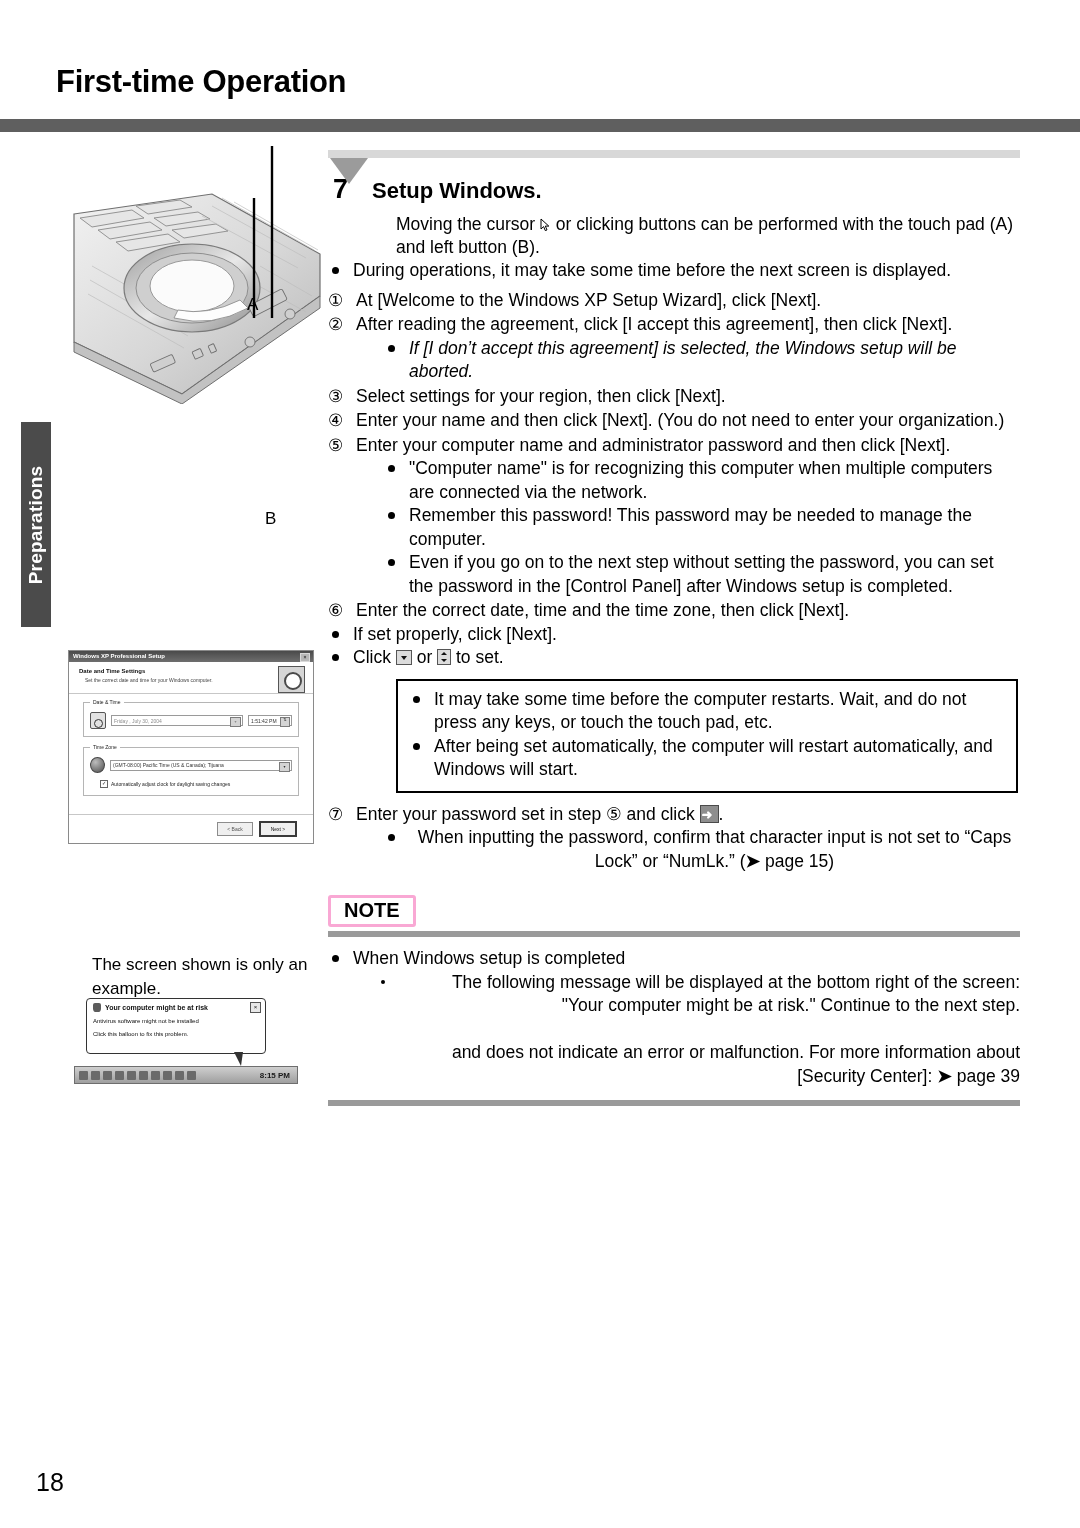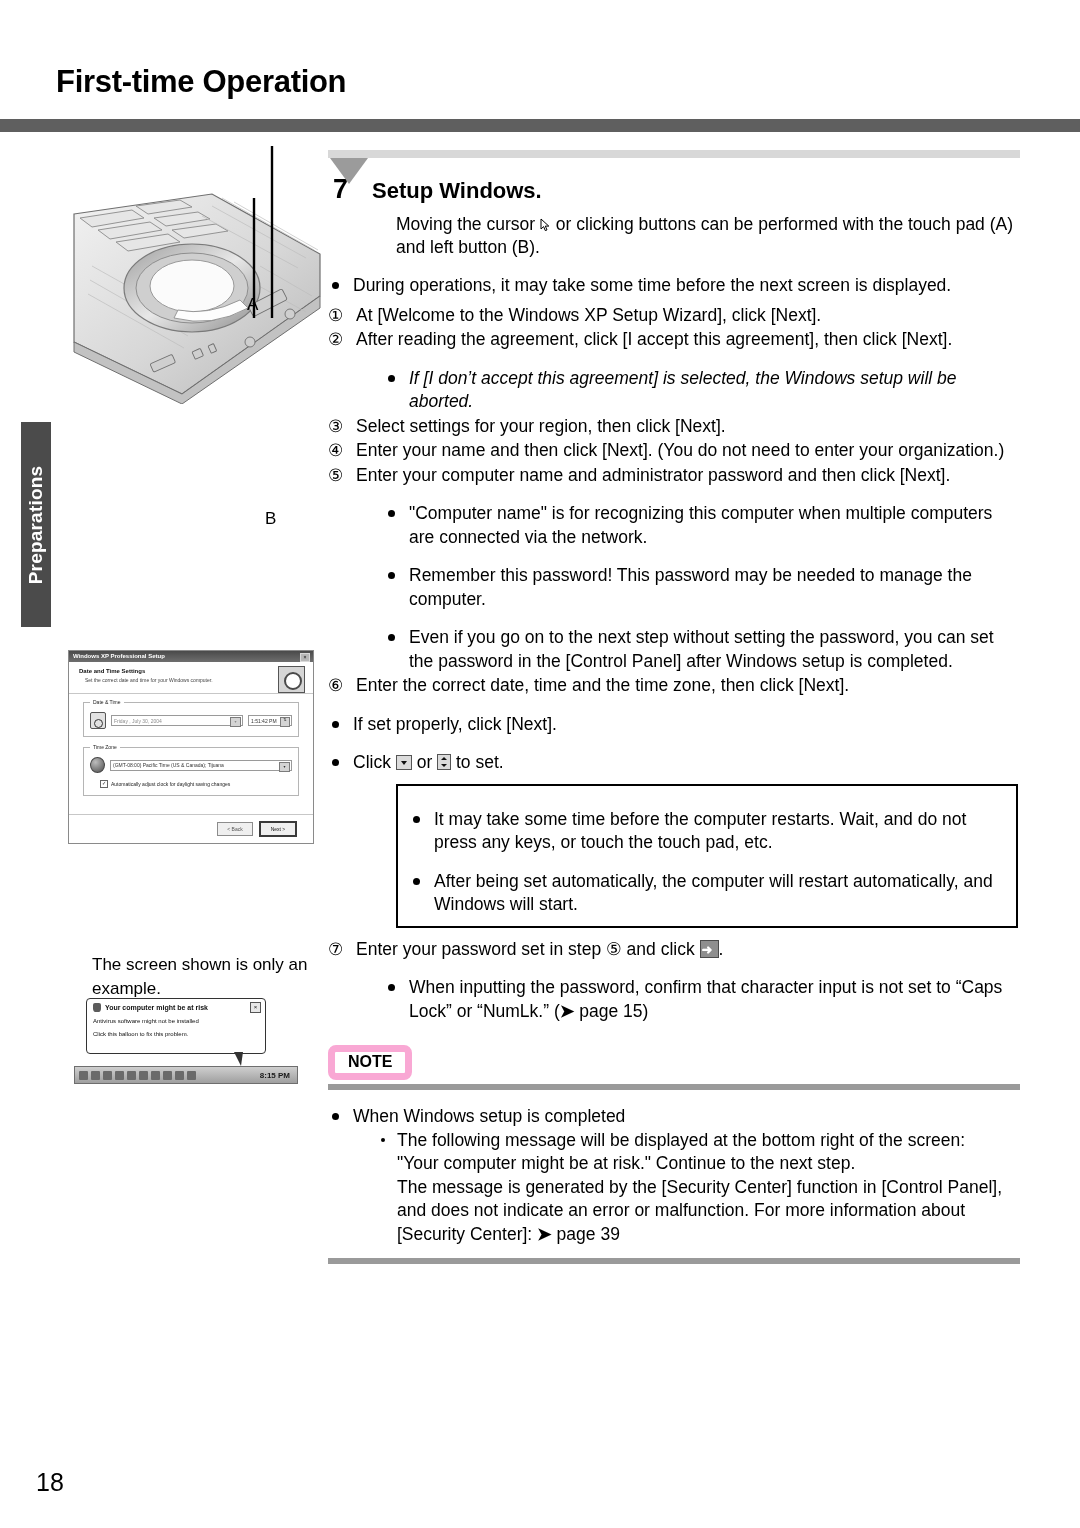--- a/index.html
+++ b/index.html
@@ -375,21 +375,21 @@
   }
   #intro-para { margin-top: 8px; }
 
   ul.plain { list-style: none; margin: 0; padding: 0; }
 
   li.bullet {
     position: relative;
     padding-left: 25px;
     font-size: 17.5px;
     line-height: 23.5px;
-    margin-top: 15px;
+    margin-top: 0;
   }
   li.bullet > .dot {
     position: absolute;
     left: 4px;
     top: 8px;
     width: 7px; height: 7px;
     border-radius: 50%;
     background: #000;
   }
   li.num {
@@ -484,41 +484,42 @@
     box-sizing: border-box;
     width: 622px;
   }
   #caution-box li.bullet { padding-left: 30px; }
   #caution-box li.bullet > .dot { left: 9px; }
 
   
   #note-block { margin-top: 22px; }
   #note-badge {
     display: inline-block;
-    border: 7px solid #f9a8d4;
-    border-radius: 8px;
+    border: 3px solid #f9a8d4;
+    border-radius: 3px;
     padding: 1px 13px 2px 13px;
-    font-size: 16px;
+    font-size: 20px;
     font-weight: bold;
     background: #fff;
     color: #000;
   }
   .note-rule {
     height: 6px;
     background: #9a9a9a;
     margin-top: 4px;
     width: 692px;
   }
   #note-rule-bottom { margin-top: 12px; }
   #note-body { margin-top: 10px; }
   li.dash {
     position: relative;
     padding-left: 22px;
     font-size: 17.5px;
     line-height: 23.5px;
+    text-align: right;
   }
   li.dash > .tick {
     position: absolute;
     left: 6px;
     top: 9px;
     width: 4px; height: 4px;
     background: #000;
     border-radius: 50%;
   }
 
@@ -776,21 +777,21 @@
     </ul>
   </div>
 
   <ul class="plain lvl1" style="margin-top:10px;">
     <li class="num">
       <span class="circled">⑦</span>
       <span>Enter your password set in step</span>
       <span>⑤</span>
       <span>and click</span>
       <span class="icon-enter"></span><span>.</span>
-      <ul class="plain" style="margin-left:28px;">
+      <ul class="plain" style="margin-left:28px;text-align:center;">
         <li class="bullet">
           <span class="dot"></span>
           <span>When inputting the password, confirm that character input is not set to “Caps Lock” or “NumLk.” (</span><span class="arrow-ref">➤</span>
           <span>page 15</span><span>)</span>
         </li>
       </ul>
     </li>
   </ul>
 
   <div id="note-block">
@@ -799,21 +800,21 @@
     <div id="note-body">
       <ul class="plain">
         <li class="bullet">
           <span class="dot"></span>
           <span>When Windows setup is completed</span>
           <ul class="plain" style="margin-left:22px;">
             <li class="dash">
               <span class="tick"></span>
               <span>The following message will be displayed at the bottom right of the screen:</span><br>
               <span>"Your computer might be at risk." Continue to the next step.</span><br>
-              <span>The message is generated by the [Security Center] function in [Control Panel],</span><br>
+              <br>
               <span>and does not indicate an error or malfunction. For more information about</span><br>
               <span>[Security Center]: </span><span class="arrow-ref">➤</span>
               <span>page 39</span>
             </li>
           </ul>
         </li>
       </ul>
     </div>
     <div class="note-rule" id="note-rule-bottom"></div>
   </div>

